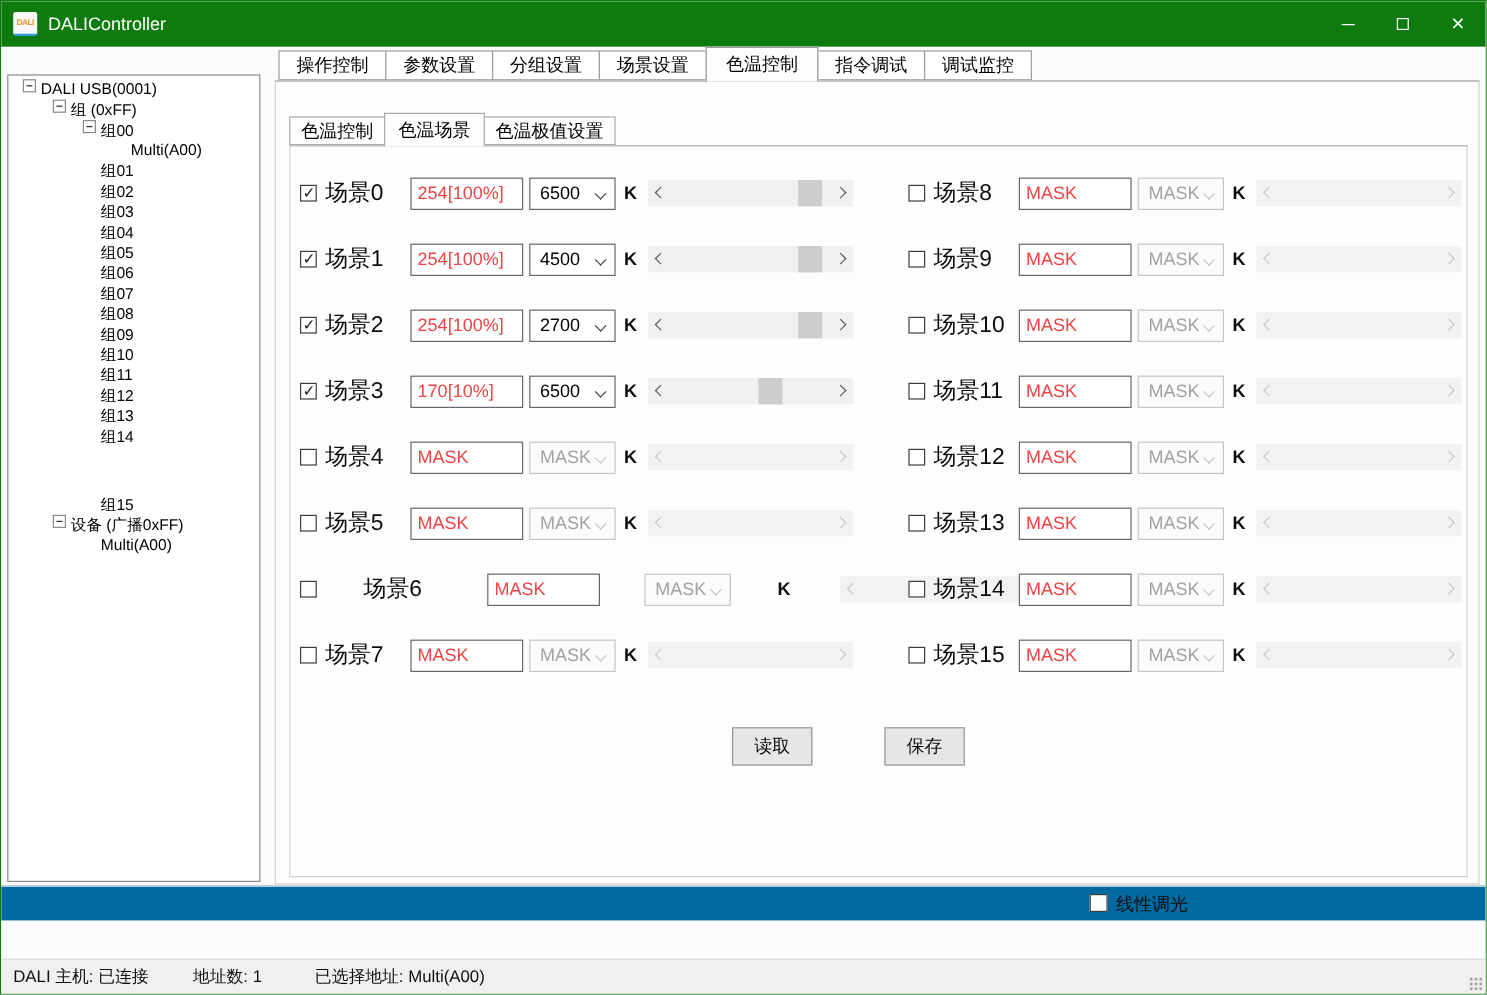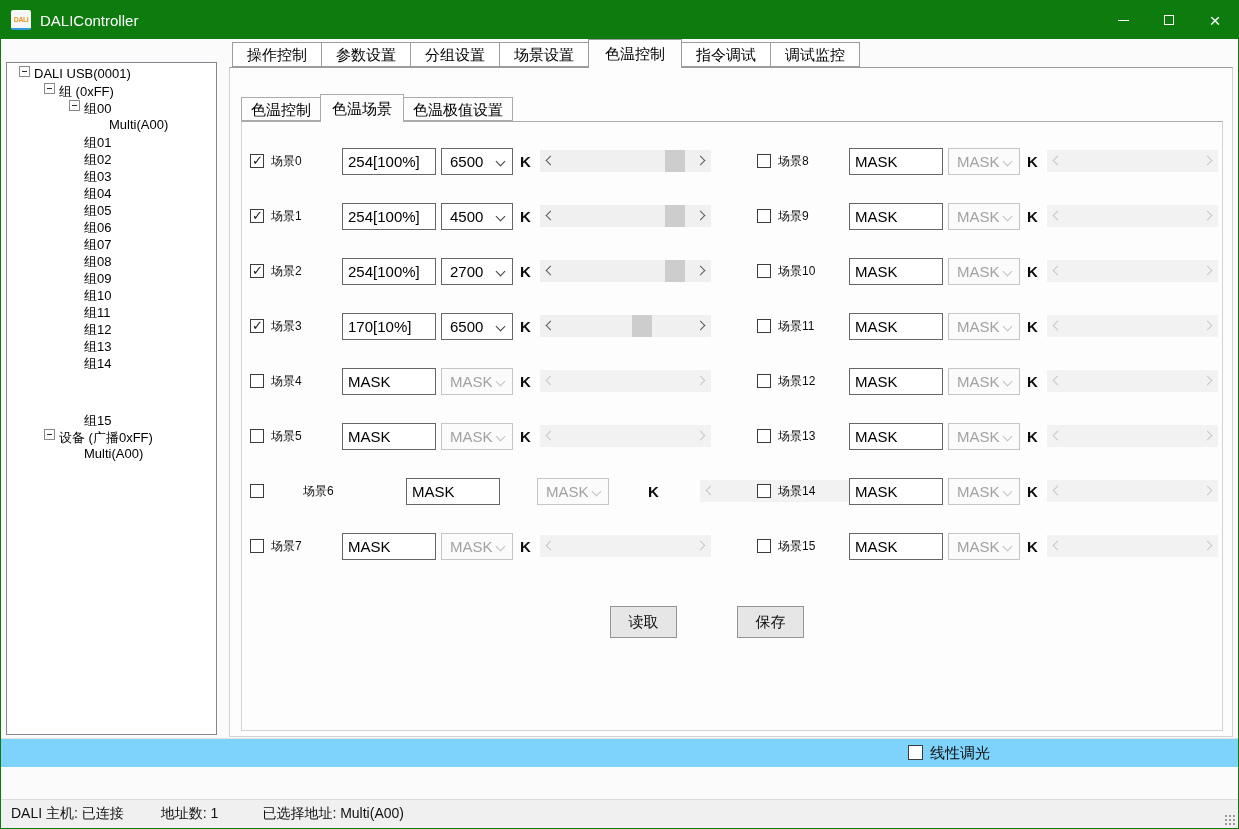--- a/index.html
+++ b/index.html
@@ -50,22 +50,22 @@
   .subtab { height:24px; line-height:23px; padding:0 9px; font-size:15px; color:#000;
             background:#fdfdfd; border:1px solid #ababab; margin-right:-1px; white-space:nowrap; }
   .subtab.active { height:28px; line-height:27px; padding:0 11px; margin-bottom:-1px; border-bottom:none;
                    position:relative; z-index:3; }
   .subpanel { position:relative; height:610px; background:#fdfdfd; border:1px solid #d2d2d2; border-top:1px solid #ababab; }
 
   
   .scene-row { position:absolute; display:flex; align-items:center; height:28px; }
   .cb { width:14px; height:14px; border:1px solid #3c3c3c; background:#fff; flex:none; position:relative; }
   .cb.checked::before { content:"✓"; position:absolute; left:1px; top:-2px; font-size:13px; font-weight:600; color:#151515; }
-  .slabel { margin-left:7px; width:71px; font-size:12px; color:#0d0d0d; }
-  .sinput { width:94px; height:27px; border:1px solid #666666; font-size:15px; padding:0 5px; color:#000000; background:#fff; }
+  .slabel { margin-left:7px; width:71px; font-size:19px; color:#0d0d0d; }
+  .sinput { width:94px; height:27px; border:1px solid #666666; font-size:15px; padding:0 5px; color:#ef4444; background:#fff; }
   .scombo { width:72px; height:27px; border:1px solid #666666; background:#fff; margin-left:5px;
             display:flex; align-items:center; padding-left:8px; font-size:15px; color:#000; position:relative; flex:none; }
   .chev { position:absolute; right:8px; top:9px; width:7px; height:7px;
           border-right:1.5px solid #3e3e3e; border-bottom:1.5px solid #3e3e3e; transform:rotate(45deg); }
   .scombo.disabled { border-color:#c5c5c5; color:#a2a2a2; background:#fbfbfb; }
   .scombo.disabled .chev { border-color:#c2c2c2; }
   .k { margin-left:7px; font-size:15px; font-weight:600; color:#0d0d0d; }
   .sb { margin-left:9px; width:171px; height:22px; background:#f0f0f0; position:relative; flex:none; }
   .sb .ar { position:absolute; top:7px; width:7px; height:7px; }
   .ar.left  { left:7px;  border-left:1.6px solid #5b5b5b; border-bottom:1.6px solid #5b5b5b; transform:rotate(45deg); }
@@ -73,21 +73,21 @@
   .sb.disabled { background:#f2f2f2; }
   .sb.disabled .ar.left  { border-color:#c7c7c7; }
   .sb.disabled .ar.right { border-color:#c7c7c7; }
   .thumb { position:absolute; top:0; width:20px; height:22px; background:#cdcdcd; }
 
   .btn { position:absolute; width:67px; height:32px; top:484px; background:#e6e6e6; border:1px solid #949494;
          font-size:15px; color:#0d0d0d; display:flex; align-items:center; justify-content:center; }
   #btn-read { left:368px; } #btn-save { left:495px; }
 
   
-  .strip { position:absolute; left:0; right:0; top:699px; height:29px; background:#7dd3fc; border-top:1px solid #e4e4e4; }
+  .strip { position:absolute; left:0; right:0; top:699px; height:29px; background:#0369a1; border-top:1px solid #e4e4e4; }
   .strip .cb { position:absolute; left:907px; top:6px; width:15px; height:15px; }
   .strip-label { position:absolute; left:929px; top:5px; font-size:15px; color:#0d0d0d; }
   .statusbar { position:absolute; left:0; right:0; bottom:0; height:29px; background:#f0f0f0;
                border-top:1px solid #dcdcdc; display:flex; align-items:center; font-size:14px; color:#101010; }
   .seg1 { margin-left:10px; } .seg2 { margin-left:37px; } .seg3 { margin-left:44px; }
   .grip { position:absolute; right:3px; bottom:3px; width:11px; height:11px;
           background-image:radial-gradient(#9a9a9a 1px, transparent 1.3px); background-size:4px 4px; }
 </style>
 </head>
 <body>

